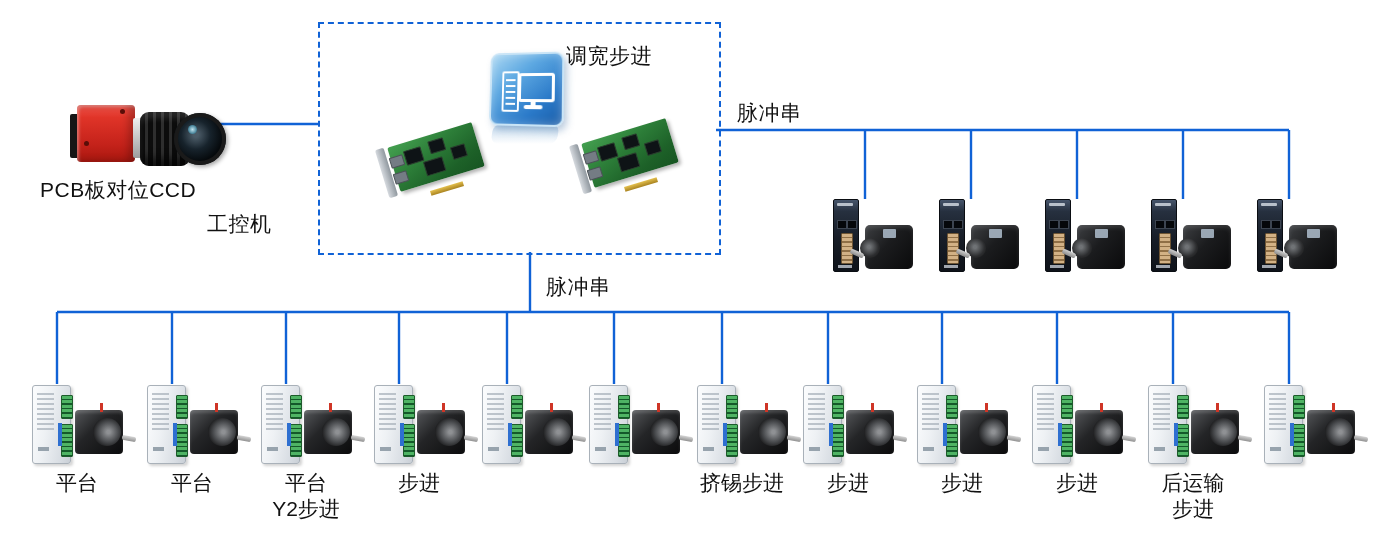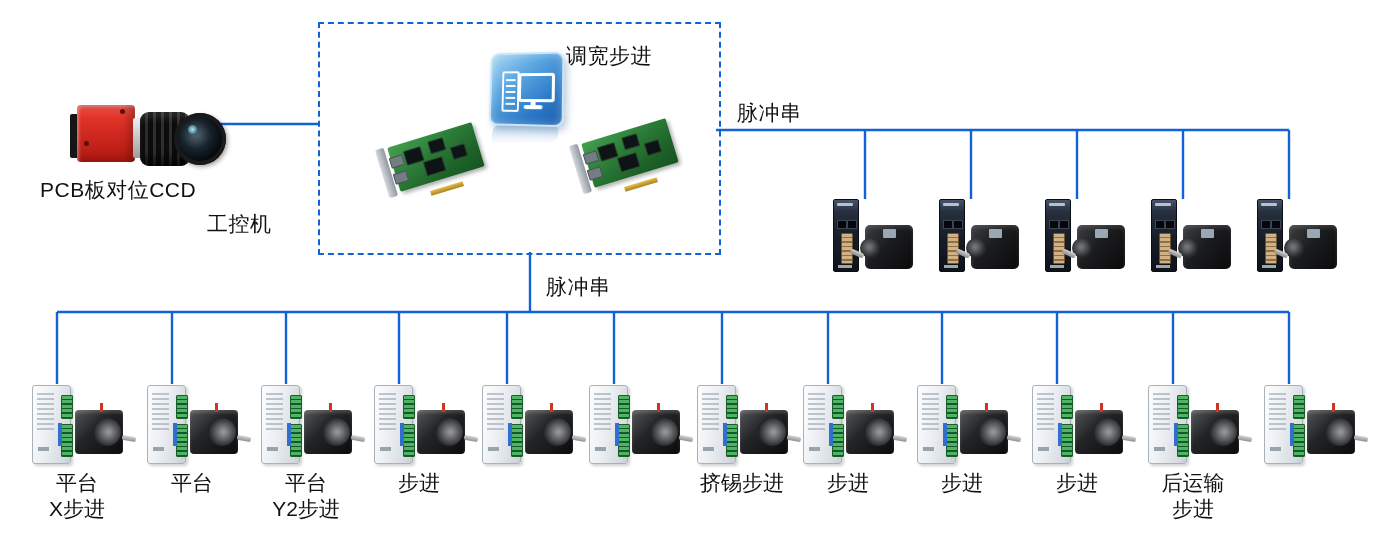--- a/index.html
+++ b/index.html
@@ -270,21 +270,20 @@
       <div class="step-blue"></div>
       <div class="step-logo"></div>
     </div>
     <div class="step-motor">
       <div class="step-face"></div>
       <div class="step-shaft"></div>
       <div class="step-pin"></div>
     </div>
     <div class="step-label">
       <div>平台</div>
-      <div>X步进</div>
     </div>
   </div>
 
   <div class="stepper-unit" style="left: 140px; top: 383px;">
     <div class="step-driver">
       <div class="step-text"></div>
       <div class="step-conn-top"></div>
       <div class="step-conn-bot"></div>
       <div class="step-blue"></div>
       <div class="step-logo"></div>

